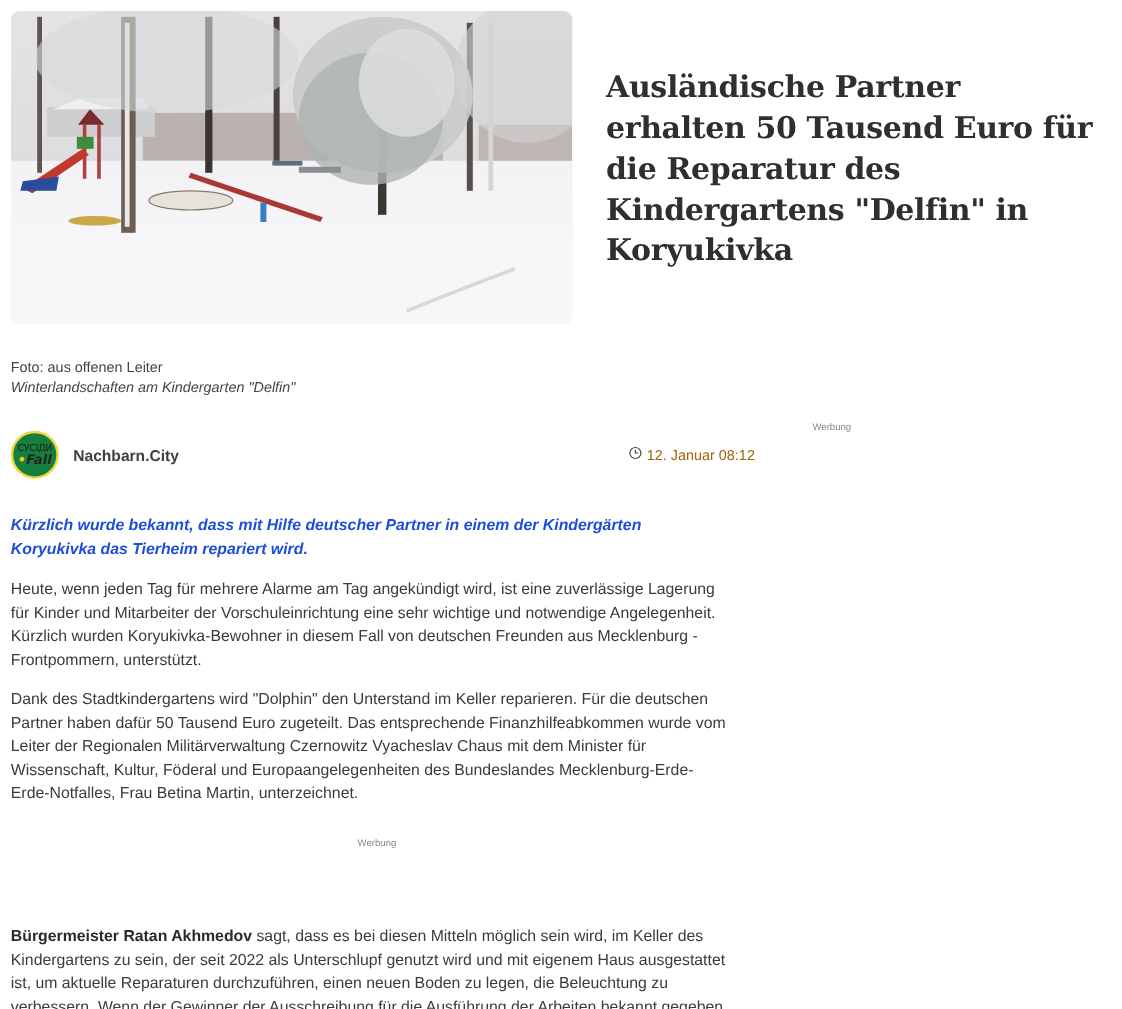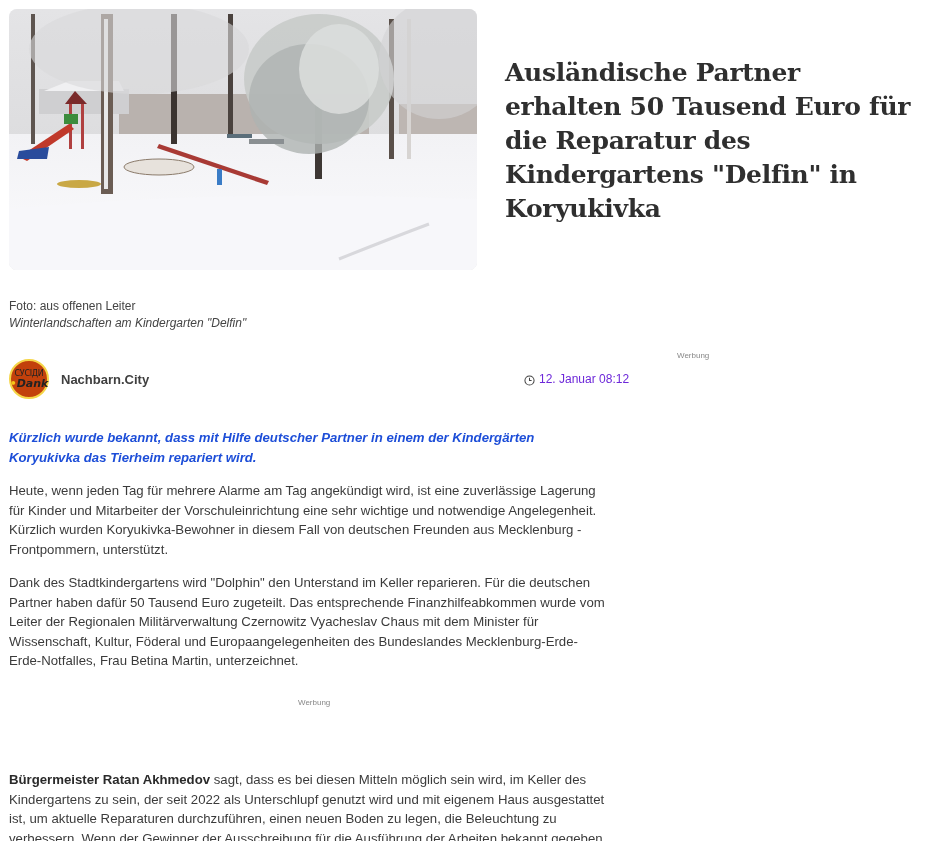--- a/index.html
+++ b/index.html
@@ -22,29 +22,29 @@
 
     .caption { position: absolute; left: 9px; top: 298px; font-size: 12px; line-height: 17px; color: #444; }
     .caption .credit { display: block; }
     .caption .desc { display: block; font-style: italic; color: #444; }
 
     .ad-label-top { position: absolute; left: 677px; top: 351px; font-size: 8px; color: #888; }
 
     .author { position: absolute; left: 9px; top: 359px; height: 40px; display: flex; align-items: center; }
     .avatar {
       width: 40px; height: 40px; border-radius: 50%; border: 2px solid #f5d547;
-      background: #c2410c; display: flex; flex-direction: column; align-items: center; justify-content: center;
+      background: #15803d; display: flex; flex-direction: column; align-items: center; justify-content: center;
       font-family: "DejaVu Sans", sans-serif; color: #222; line-height: 1;
     }
     .avatar .top { font-size: 8px; letter-spacing: -0.3px; }
     .avatar .bottom { font-size: 11px; font-style: italic; font-weight: bold; }
     .avatar .bottom .dot { color: #f5c518; }
     .author-name { margin-left: 12px; font-size: 13px; font-weight: bold; color: #404040; }
 
-    .date { position: absolute; left: 524px; top: 372px; font-size: 12px; color: #6d28d9; display: flex; align-items: flex-end; }
+    .date { position: absolute; left: 524px; top: 372px; font-size: 12px; color: #a16207; display: flex; align-items: flex-start; }
     .date .clock { width: 11px; height: 11px; margin-right: 4px; }
 
     .article { position: absolute; left: 9px; top: 428px; width: 600px; font-size: 13.2px; line-height: 19.5px; color: #3b3b3b; }
     .article p { margin-bottom: 14px; }
     .article .lead { font-weight: bold; color: #1d4ed8; font-style: italic; }
 
     .ad-label-mid { position: absolute; left: 298px; top: 698px; font-size: 8px; color: #888; }
     .p4 { position: absolute; left: 9px; top: 730px; width: 605px; font-size: 13.2px; line-height: 19.5px; color: #3b3b3b; margin-top: 40px; }
   </style>
 </head>
@@ -113,21 +113,21 @@
 <div class="caption">
   <span class="credit">Foto: aus offenen Leiter</span>
   <span class="desc">Winterlandschaften am Kindergarten "Delfin"</span>
 </div>
 
 <div class="ad-label-top">Werbung</div>
 
 <div class="author">
   <div class="avatar">
     <span class="top">СУСІДИ</span>
-    <span class="bottom"><span class="dot">•</span><span>Dank</span></span>
+    <span class="bottom"><span class="dot">•</span><span>Fall</span></span>
   </div>
   <span class="author-name">Nachbarn.City</span>
 </div>
 
 <div class="date">
   <svg class="clock" viewBox="0 0 12 12">
     <circle cx="6" cy="6" r="5" fill="none" stroke="#444" stroke-width="1.1"></circle>
     <path d="M6 3 V6 H8.3" fill="none" stroke="#444" stroke-width="1.1"></path>
   </svg>
   <span>12. Januar 08:12</span>

